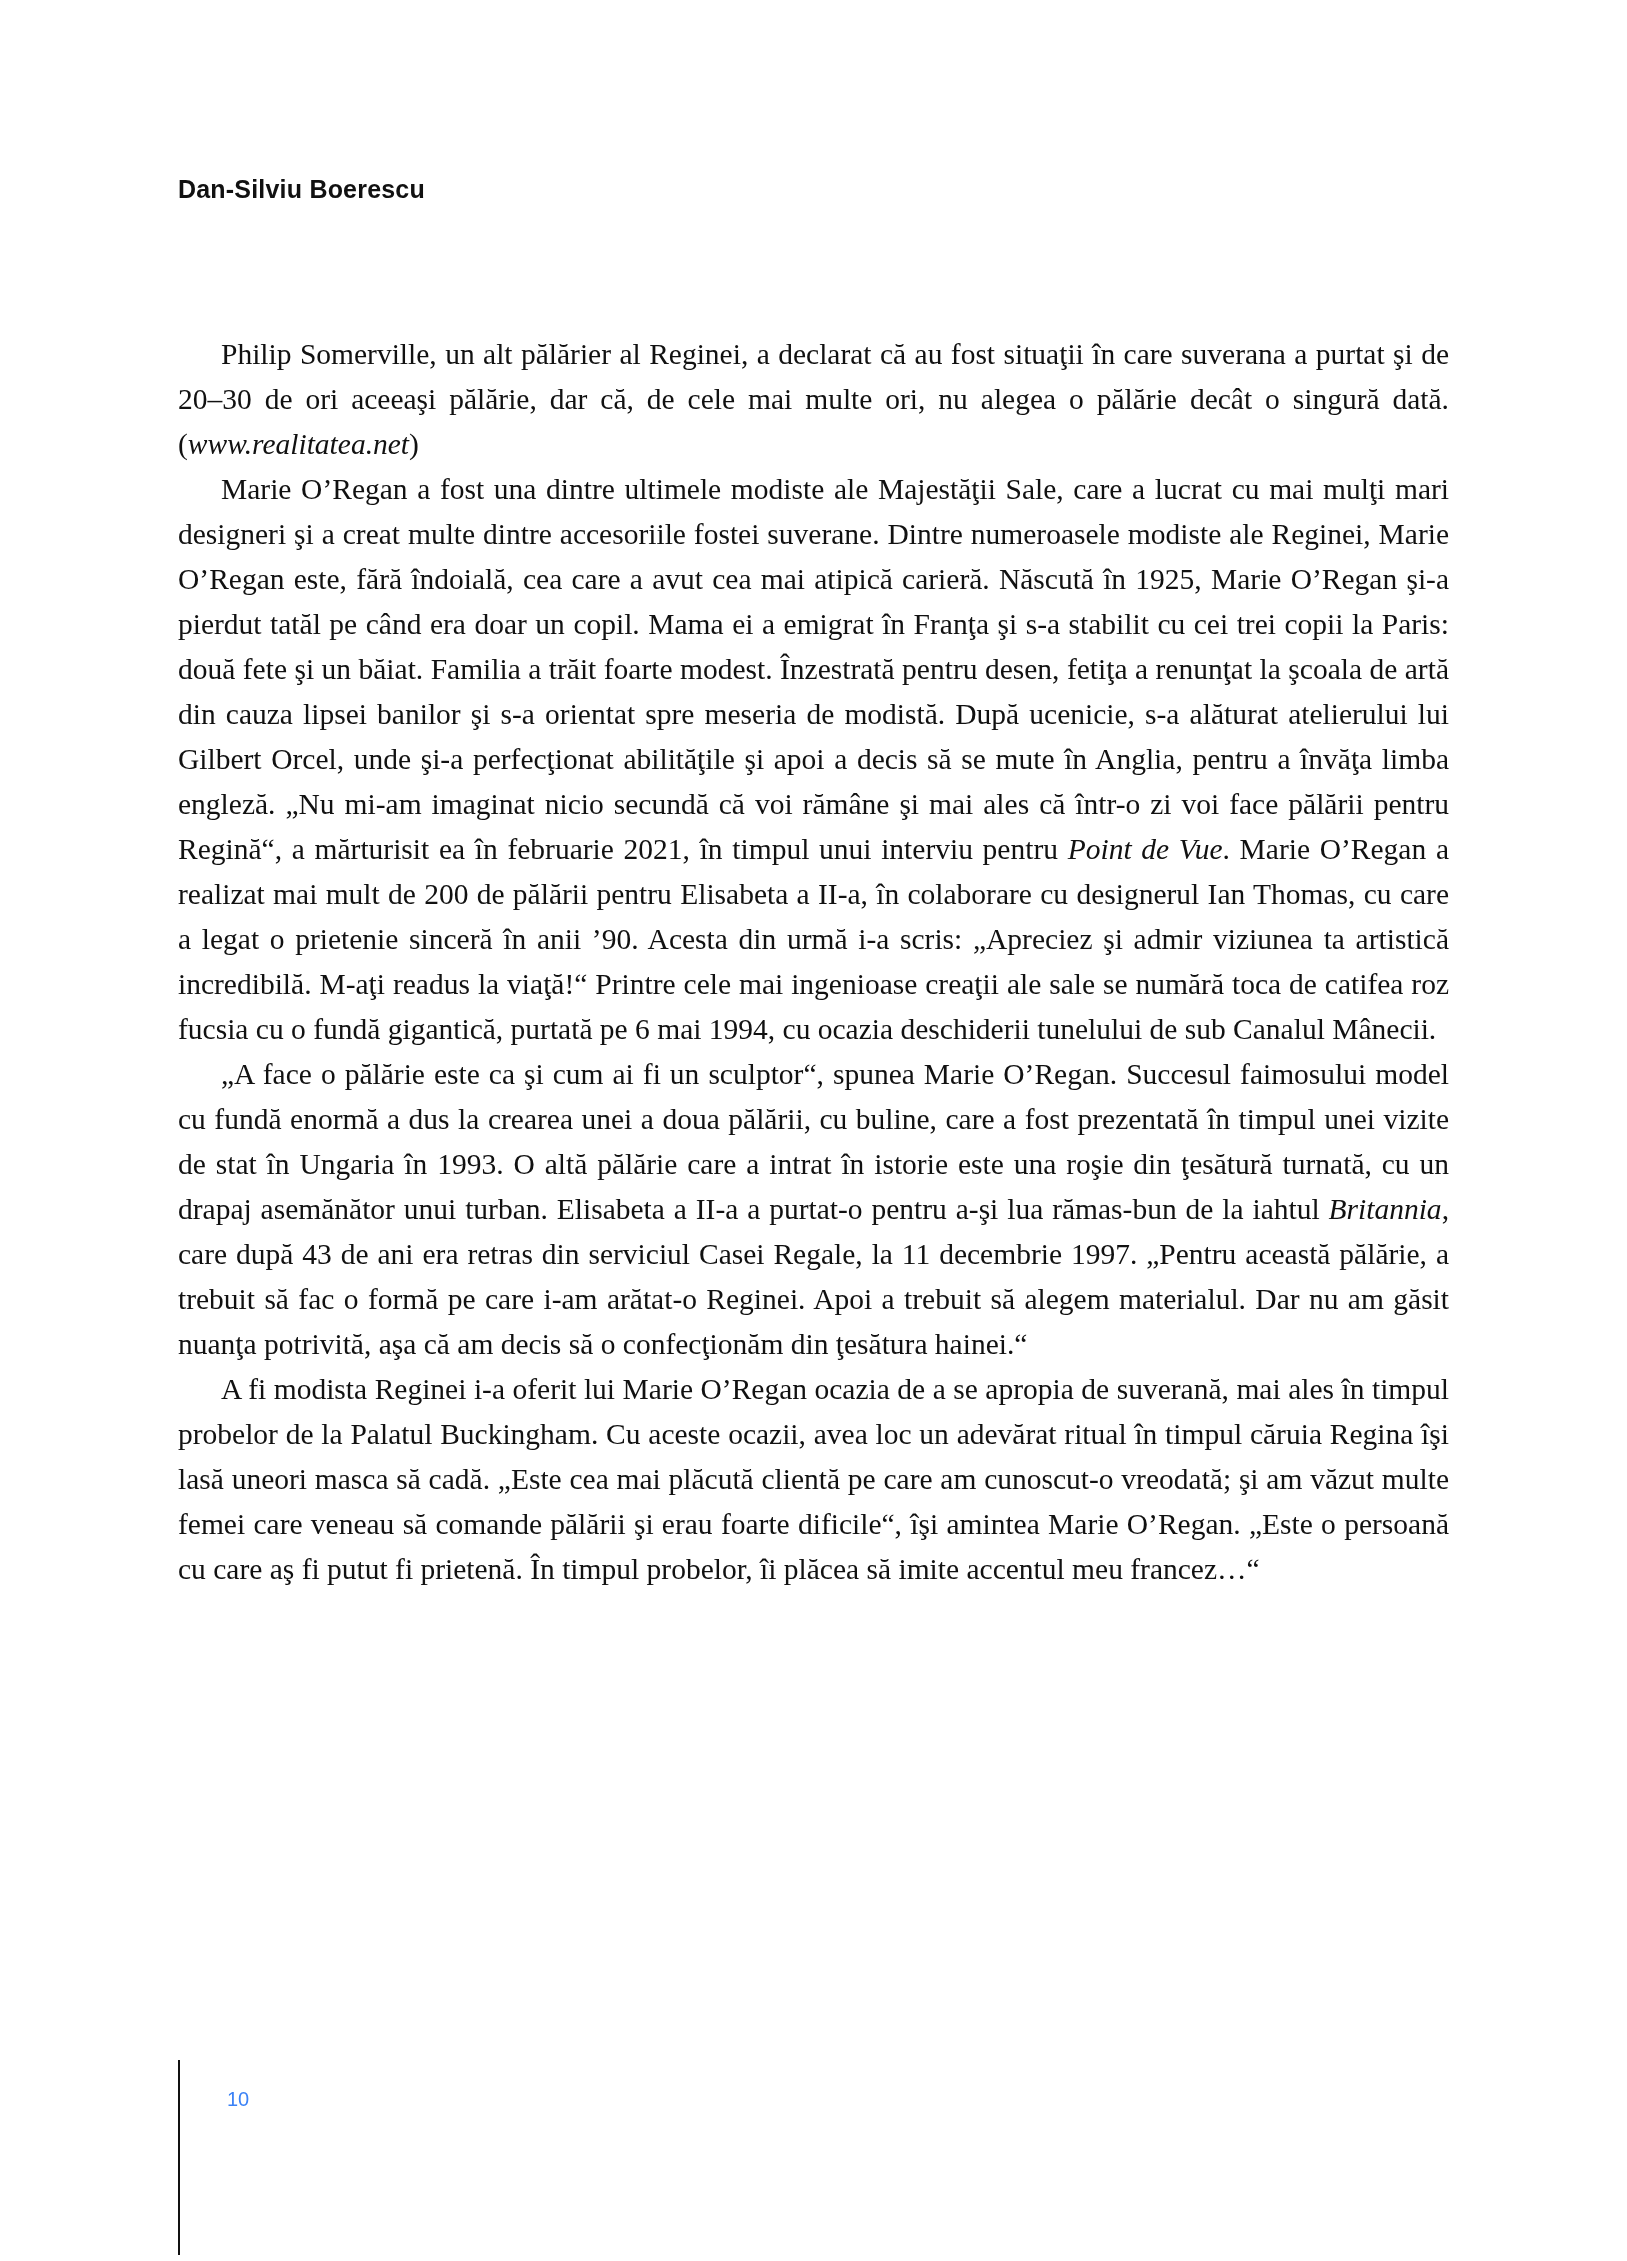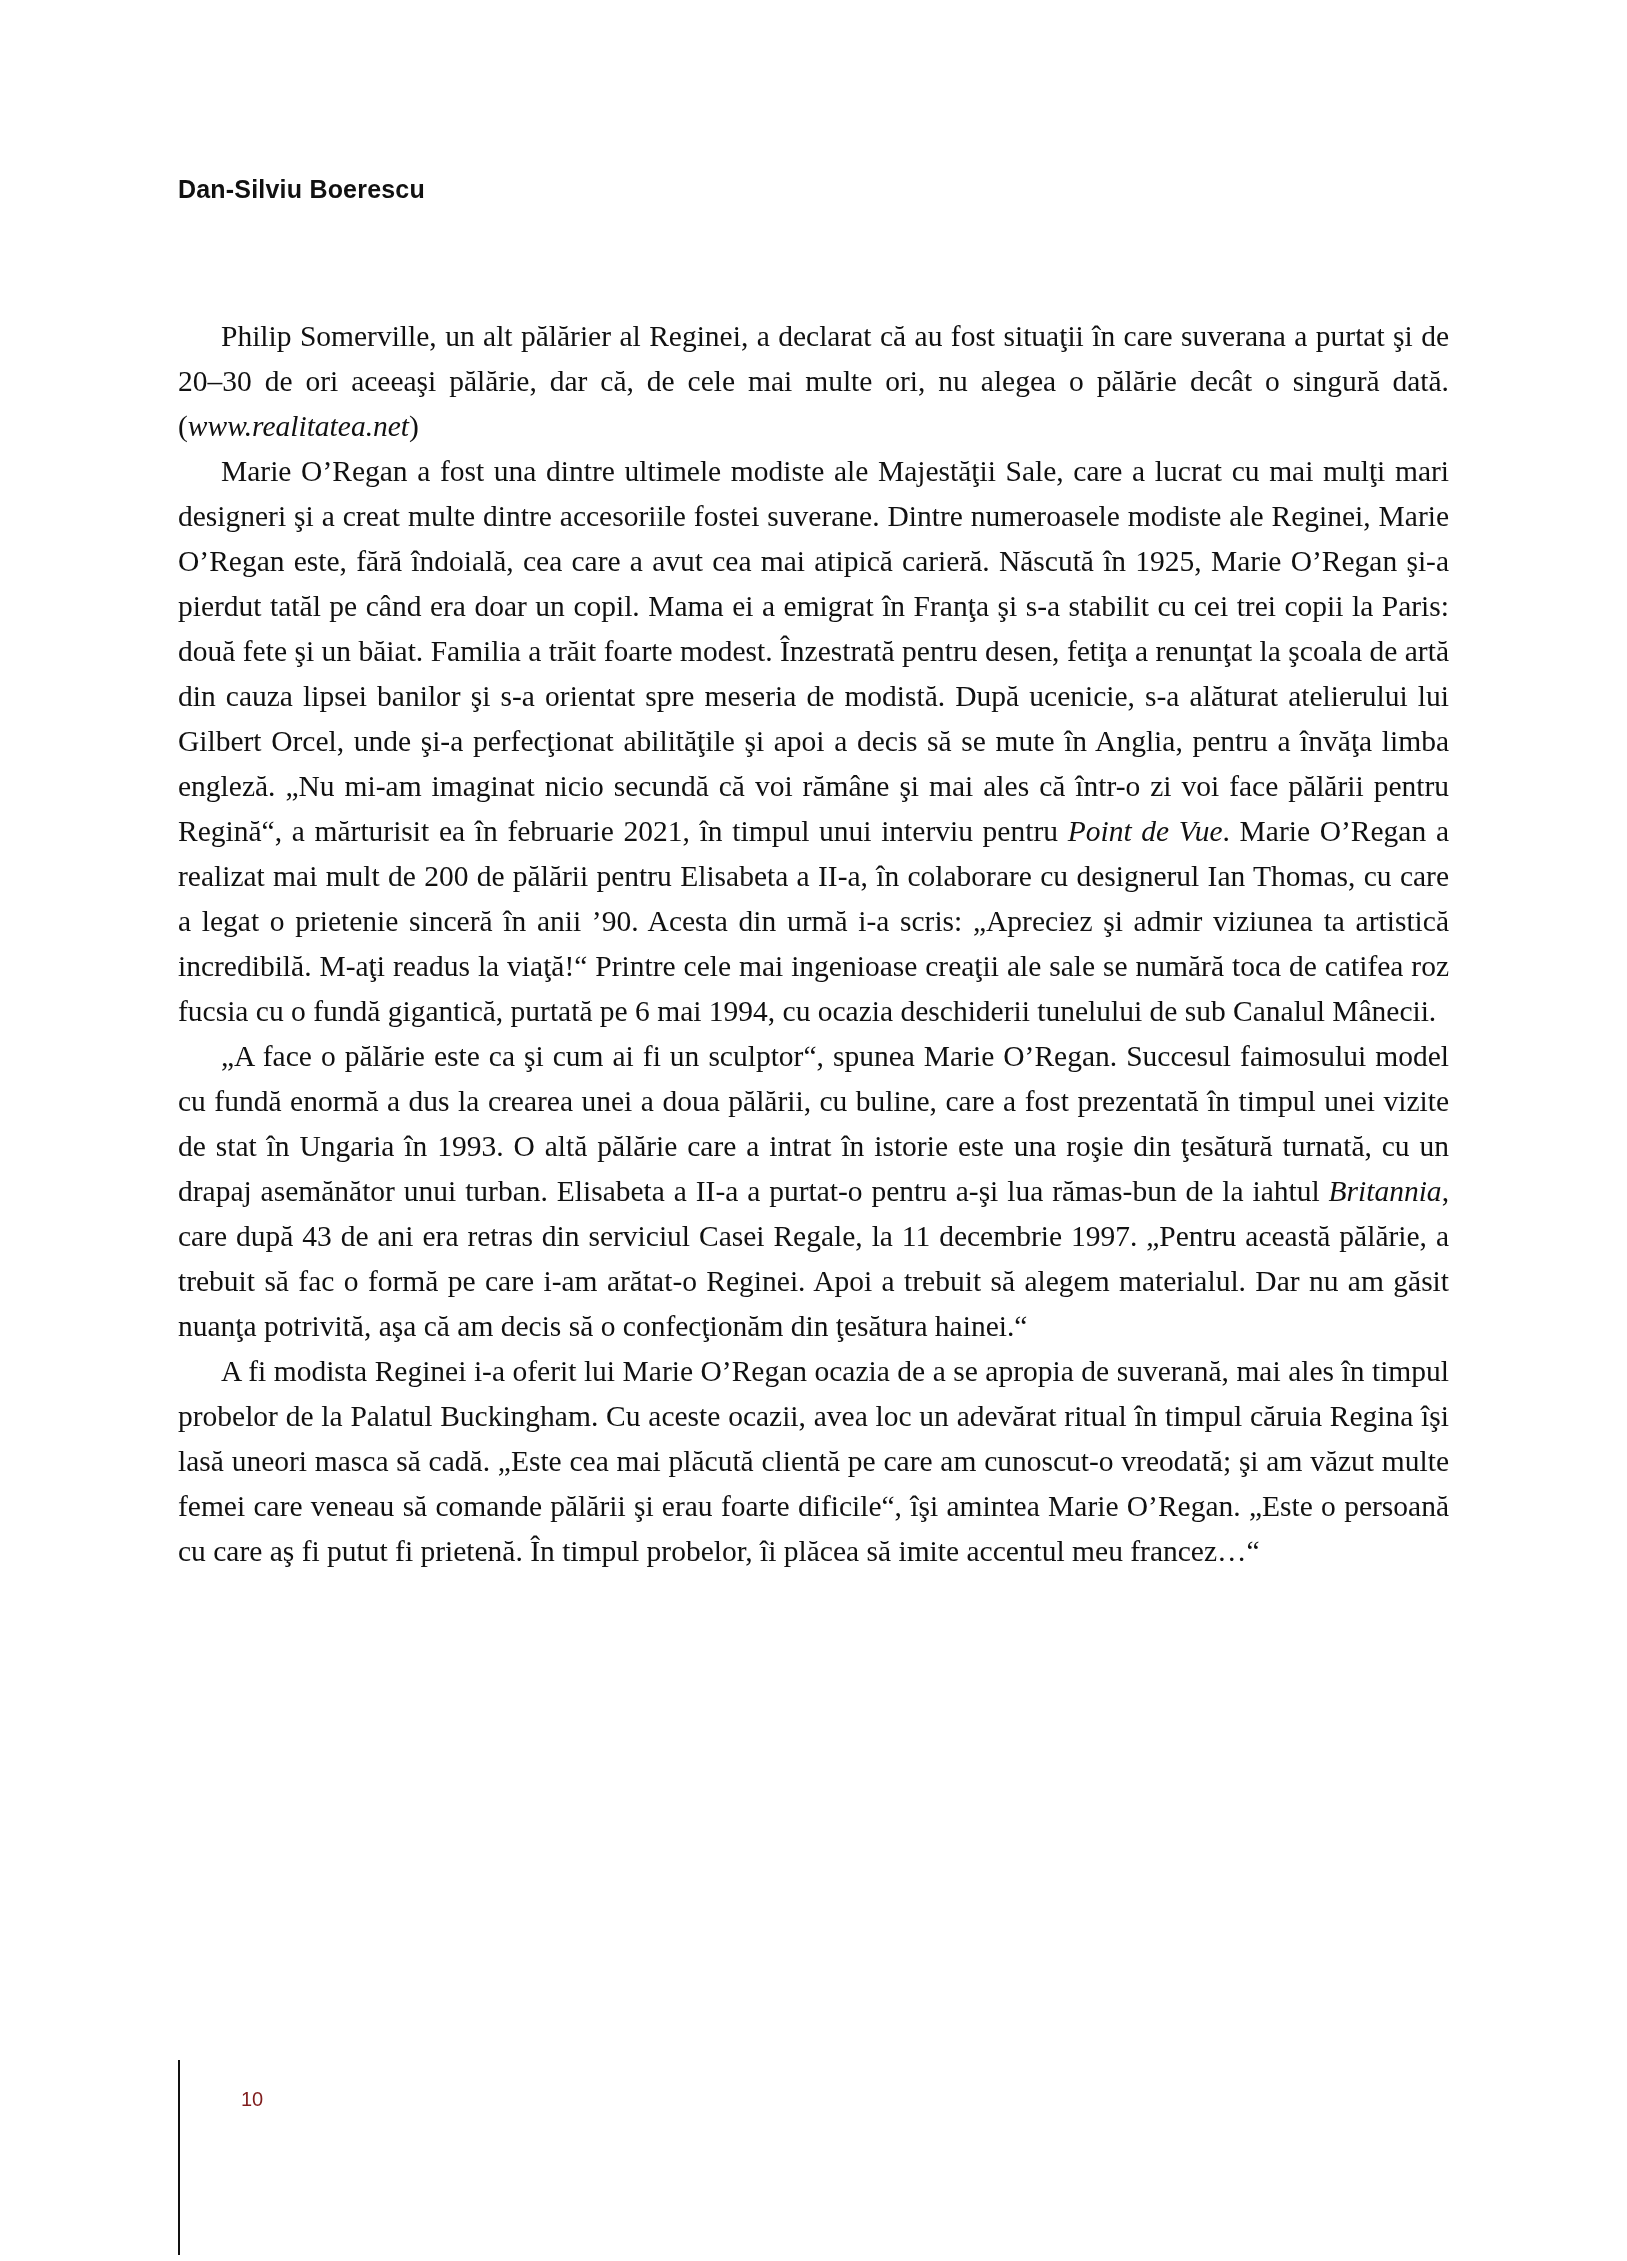--- a/index.html
+++ b/index.html
@@ -51,42 +51,43 @@
   }
 
   .textblock p {
     margin: 0;
     text-indent: 43px;
     hyphens: manual;
   }
 
   .textblock p.first {
     text-indent: 43px;
+    margin-top: 18px;
   }
 
   .textblock i {
     font-style: italic;
   }
 
   
   .folio-rule {
     position: absolute;
     left: 178px;
     top: 2060px;
     width: 2.3px;
     height: 195px;
     background: #111111;
   }
   .folio {
     position: absolute;
-    left: 241px;
+    left: 227px;
     top: 2088px;
     font-family: "Liberation Sans", sans-serif;
     font-size: 20px;
-    color: #7f1d1d;
+    color: #3b82f6;
   }
 </style>
 </head>
 <body>
 
 <div class="page">
 
   <div class="running-head">Dan-Silviu Boerescu</div>
 
   <div class="textblock">

